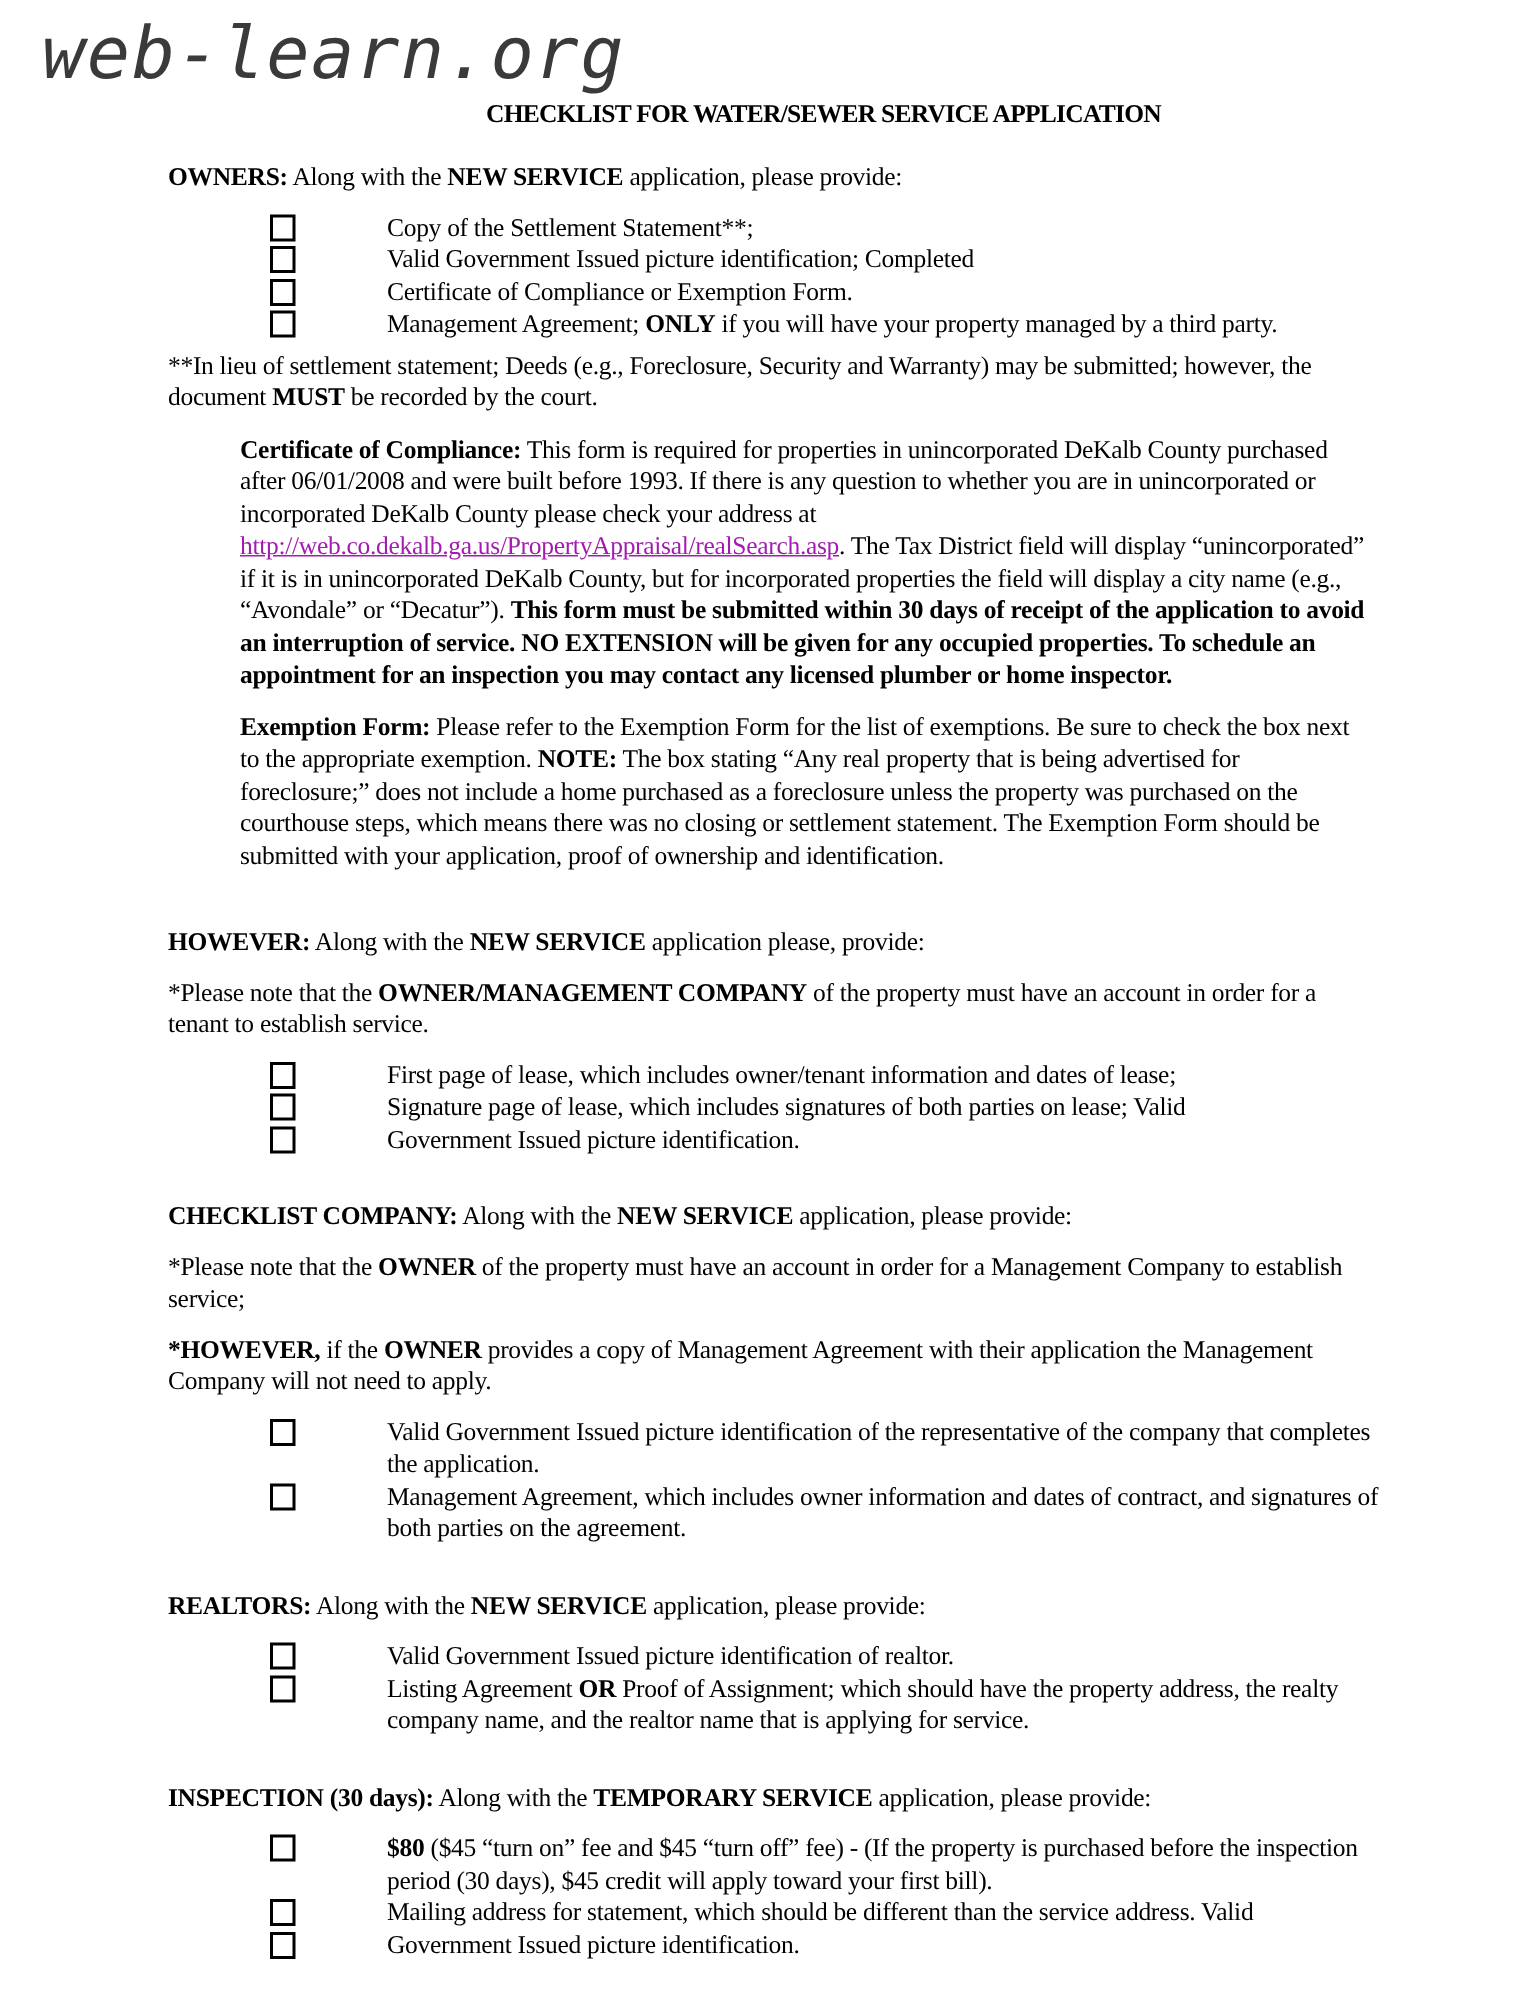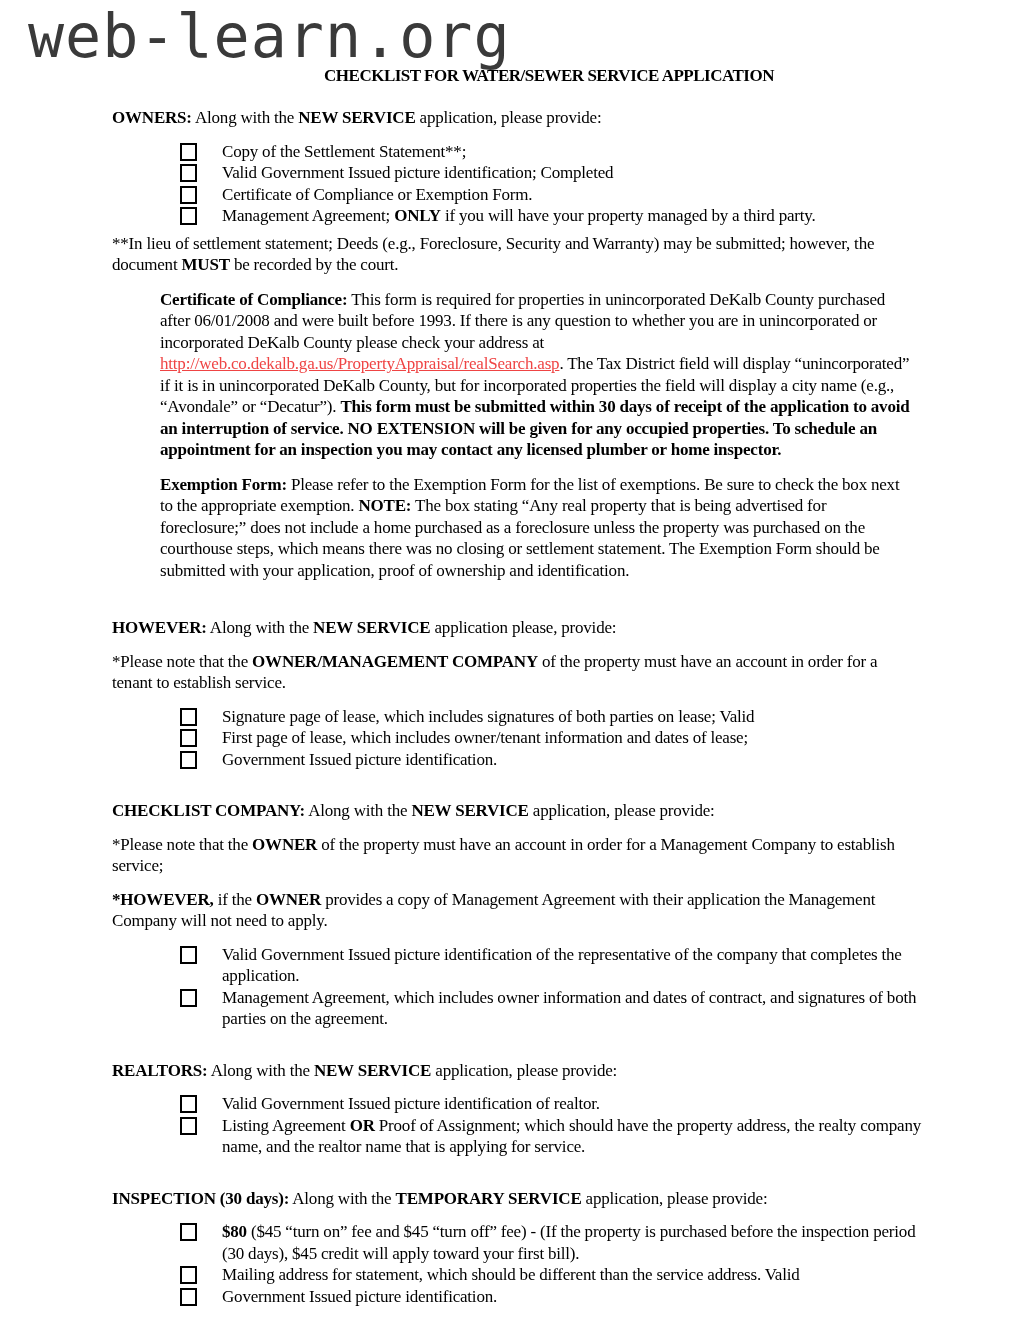--- a/index.html
+++ b/index.html
@@ -5,31 +5,31 @@
   html,body{margin:0;padding:0;}
   body{
     width:1025px;height:1327px;background:#ffffff;position:relative;
     font-family:"Liberation Serif","DejaVu Serif",serif;
     font-size:17px;line-height:21.5px;color:#000;
     letter-spacing:-0.2px;overflow:hidden;
   }
   .watermark{
     position:absolute;top:26px;left:28px;
     font-family:"DejaVu Sans Mono","Liberation Mono",monospace;
-    font-size:60px;color:#3a3a3a;letter-spacing:1px;white-space:nowrap;
+    font-size:48px;color:#3a3a3a;letter-spacing:1px;white-space:nowrap;font-style:italic;
   }
   .page{padding:62px 97px 0 100px;position:relative;}
   .doc-title{
     text-align:center;font-weight:bold;font-size:17px;line-height:27px;
     padding-left:70px;margin:0 0 18px 0;letter-spacing:-0.5px;white-space:nowrap;
   }
   .para{margin:12px;}
   .b{font-weight:bold;}
-  .link{color:#ef4444;text-decoration:underline;cursor:pointer;}
-  .check-row{display:flex;margin-left:80px;align-items:flex-start;}
+  .link{color:#a21caf;text-decoration:underline;cursor:pointer;}
+  .check-row{display:flex;margin-left:80px;align-items:flex-start;gap:36px;}
   .checkbox{
     flex:none;width:13px;height:14px;border:2px solid #000;
     margin:2px 25px 0 0;background:#fff;
   }
   .check-text{flex:1;}
   .note-settlement{margin-top:6px;}
   .indent-para{margin-left:60px;margin-right:12px;margin-top:13px;}
   .sec-tenants{margin-top:36px;}
   .sec{margin-top:30px;}
   .footer-note{margin-top:23px;margin-left:-32px;font-weight:bold;}
@@ -67,25 +67,25 @@
 
   <p class="para indent-para"><span class="b">Certificate of Compliance:</span><span> This form is required for properties in unincorporated DeKalb County purchased after 06/01/2008 and were built before 1993. If there is any question to whether you are in unincorporated or incorporated DeKalb County please check your address at </span><span class="link">http://web.co.dekalb.ga.us/PropertyAppraisal/realSearch.asp</span><span>. The Tax District field will display “unincorporated” if it is in unincorporated DeKalb County, but for incorporated properties the field will display a city name (e.g., “Avondale” or “Decatur”). </span><span class="b">This form must be submitted within 30 days of receipt of the application to avoid an interruption of service. NO EXTENSION will be given for any occupied properties. To schedule an appointment for an inspection you may contact any licensed plumber or home inspector.</span></p>
 
   <p class="para indent-para"><span class="b">Exemption Form:</span><span>  Please refer to the Exemption Form for the list of exemptions. Be sure to check the box next to the appropriate exemption. </span><span class="b">NOTE:</span><span> The box stating “Any real property that is being advertised for foreclosure;” does not include a home purchased as a foreclosure unless the property was purchased on the courthouse steps, which means there was no closing or settlement statement. The Exemption Form should be submitted with your application, proof of ownership and identification.</span></p>
 
   <div class="sec-tenants">
     <p class="para"><span class="b">HOWEVER:</span><span> Along with the </span><span class="b">NEW SERVICE</span><span> application please, provide:</span></p>
     <p class="para"><span>*Please note that the </span><span class="b">OWNER/MANAGEMENT COMPANY</span><span> of the property must have an account in order for a tenant to establish service.</span></p>
     <div class="check-row">
       <span class="checkbox"></span>
-      <div class="check-text"><span>Signature page of lease, which includes signatures of both parties on lease;  Valid</span></div>
+      <div class="check-text"><span>First page of lease, which includes owner/tenant information and dates of lease;</span></div>
     </div>
     <div class="check-row">
       <span class="checkbox"></span>
-      <div class="check-text"><span>First page of lease, which includes owner/tenant information and dates of lease;</span></div>
+      <div class="check-text"><span>Signature page of lease, which includes signatures of both parties on lease;  Valid</span></div>
     </div>
     <div class="check-row">
       <span class="checkbox"></span>
       <div class="check-text"><span>Government Issued picture identification.</span></div>
     </div>
   </div>
 
   <div class="sec">
     <p class="para"><span class="b">CHECKLIST COMPANY:</span><span>  Along with the </span><span class="b">NEW SERVICE</span><span> application, please provide:</span></p>
     <p class="para"><span>*Please note that the </span><span class="b">OWNER</span><span> of the property must have an account in order for a Management Company to establish service;</span></p>

